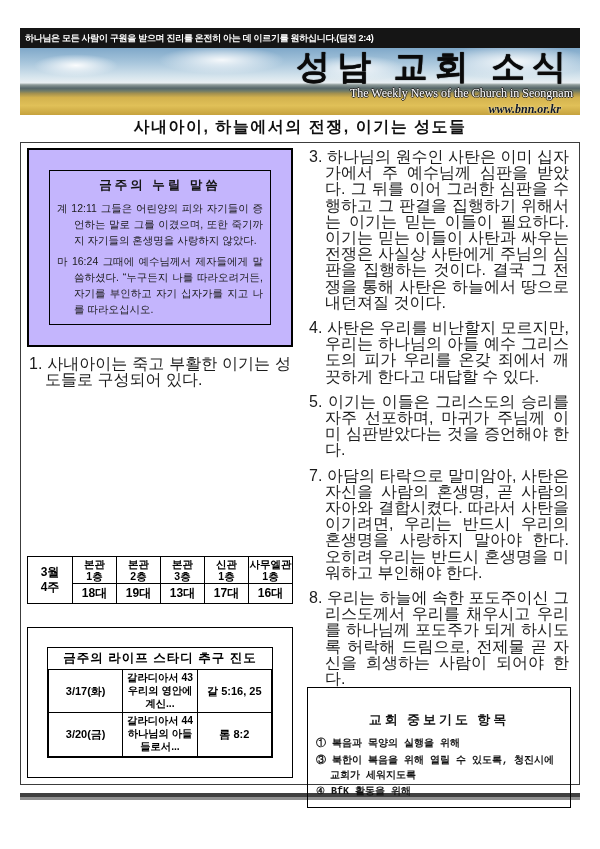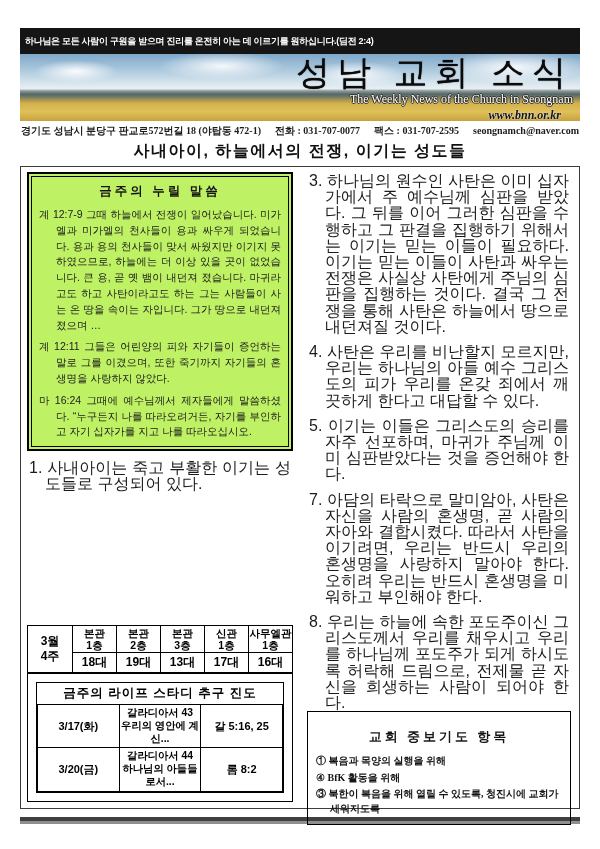--- a/index.html
+++ b/index.html
@@ -7,21 +7,21 @@
   body {
     height: 849px;
     font-family: "Liberation Sans", "DejaVu Sans", sans-serif;
     color: #141414;
     overflow: hidden;
   }
   .page { padding: 28px 20px 0; }
 
   
   .verse-bar {
-    background: #151515; color: #fff; height: 26px;
+    background: #151515; color: #fff; height: 20px;
     display: flex; align-items: center; justify-content: space-between;
     padding: 0 5px;
   }
   .verse-bar-left { font-size: 9px; font-weight: bold; letter-spacing: -0.3px; white-space: nowrap; }
   .verse-bar-right { font-size: 11px; font-weight: bold; white-space: nowrap; letter-spacing: 0.5px; margin-top: 45px; }
 
   
   .banner {
     height: 67px; position: relative; overflow: hidden;
     background:
@@ -30,21 +30,21 @@
       radial-gradient(70px 18px at 60% 30%, rgba(255,255,255,.85), rgba(255,255,255,0) 70%),
       radial-gradient(110px 24px at 88% 20%, rgba(255,255,255,.9), rgba(255,255,255,0) 70%),
       linear-gradient(180deg,
         #7fa8c9 0%, #a8c6dc 22%, #d8e6ee 44%, #e9eff2 52%,
         #8d9a98 55%, #566669 60%, #6f7b68 64%, #a3914f 68%,
         #d3b24e 74%, #e0c058 86%, #c6a23e 100%);
   }
   .banner-overlay { position: absolute; top: 1px; right: 7px; text-align: right; }
   .banner-title {
     font-family: "Liberation Serif", "DejaVu Serif", serif;
-    font-size: 34px; font-weight: normal; letter-spacing: 7px; line-height: 1.05;
+    font-size: 34px; font-weight: bold; letter-spacing: 7px; line-height: 1.05;
     color: #0a0a0a; text-shadow: 0 0 1px #000;
   }
   .banner-subtitle {
     font-family: "Liberation Serif", "DejaVu Serif", serif;
     font-size: 12px; color: #fff; margin-top: 1px;
     text-shadow: -1px 0 #2c2c2c, 1px 0 #2c2c2c, 0 -1px #2c2c2c, 0 1px #2c2c2c;
   }
   .banner-site {
     font-family: "Liberation Serif", "DejaVu Serif", serif;
     font-size: 12px; font-weight: bold; font-style: italic; color: #0d1626;
@@ -65,21 +65,21 @@
     text-align: center; font-size: 16px; font-weight: bold;
     letter-spacing: 1.5px; padding: 2px 0 4px; color: #101010;
   }
 
   
   .content-frame { border: 1px solid #3c3c3c; height: 643px; display: flex; }
   .col-left  { width: 277px; padding: 5px 5px 6px 6px; display: flex; flex-direction: column; }
   .col-right { flex: 1; padding: 4px 8px 6px 9px; display: flex; flex-direction: column; }
 
   
-  .scripture-box { border: 2px solid #000; padding: 2px; background: #bef264; }
+  .scripture-box { border: 2px solid #000; padding: 20px; background: #c4b5fd; }
   .scripture-inner { border: 1px solid #000; padding: 4px 7px 6px; }
   .scripture-title { text-align: center; font-size: 12.5px; font-weight: bold; letter-spacing: 3px; margin: 2px 0 7px; }
   .verse {
     font-size: 10.5px; line-height: 15.8px; text-align: justify;
     word-break: break-all; padding-left: 17px; text-indent: -17px; margin-bottom: 6px;
     color: #1b1b1b;
   }
   .verse:last-child { margin-bottom: 0; }
   .verse .vref { letter-spacing: 0; }
 
@@ -96,36 +96,36 @@
   table { border-collapse: collapse; width: 100%; table-layout: fixed; }
   .vehicle-table td {
     border: 1.5px solid #000; text-align: center; font-weight: bold;
     padding: 1px 0; color: #000;
   }
   .vehicle-table .period { font-size: 12px; line-height: 1.2; width: 17%; }
   .vehicle-table .head { font-size: 10.5px; line-height: 1.15; }
   .vehicle-table .count { font-size: 12px; }
 
   
-  .study-wrap { border: 1px solid #000; padding: 8px; margin-top: 0; }
+  .study-wrap { border: 1px solid #000; padding: 19px; margin-top: 23px; }
   .study-inner { border: 1px solid #000; }
   .study-table td { border: 1px solid #000; text-align: center; font-weight: bold; color: #000; }
   .study-table .stitle { font-size: 12.5px; letter-spacing: 1px; padding: 2px 0; border: none; }
   .study-table .sdate { font-size: 11px; width: 26%; }
   .study-table .slesson { font-size: 10.3px; line-height: 1.25; width: 47%; padding: 2px 0; }
   .study-table .sverse { font-size: 11px; }
 
   
-  .prayer-box { margin-top: auto; border: 1.5px solid #000; padding: 15px 8px 7px; }
+  .prayer-box { margin-top: auto; border: 1.5px solid #000; padding: 22px 8px 7px; }
   .prayer-title {
     text-align: center; font-family: "Liberation Serif", "DejaVu Serif", serif;
     font-size: 13px; font-weight: bold; letter-spacing: 3px; margin: 1px 0 7px;
   }
   .prayer-item {
-    font-family: Liberation Serif, serif;
+    font-family: Liberation Mono, monospace;
     font-size: 10px; font-weight: bold; line-height: 15.2px;
     padding-left: 14px; text-indent: -14px; word-break: break-all;
     color: #151515; margin-bottom: 1px;
   }
 
   
   .bottom-bar {
     height: 7px; margin-top: 8px;
     background: linear-gradient(180deg, #3f3f3f 0%, #3f3f3f 52%, #8f8f8f 52%, #8f8f8f 100%);
   }
@@ -141,36 +141,29 @@
   </div>
 
   <div class="banner">
     <div class="banner-overlay">
       <div class="banner-title">성남 교회 소식</div>
       <div class="banner-subtitle">The Weekly News of the Church in Seongnam</div>
       <div class="banner-site">www.bnn.or.kr</div>
     </div>
   </div>
 
-  <div class="address-row">
-    <span>경기도 성남시 분당구 판교로572번길 18 (야탑동 472-1)</span>
-    <span>전화 : 031-707-0077</span>
-    <span>팩스 : 031-707-2595</span>
-    <span>seongnamch@naver.com</span>
-  </div>
 
   <div class="headline">사내아이, 하늘에서의 전쟁, 이기는 성도들</div>
 
   <div class="content-frame">
 
     <div class="col-left">
       <div class="scripture-box">
         <div class="scripture-inner">
           <div class="scripture-title">금주의 누릴 말씀</div>
-          <p class="verse"><span class="vref">계 12:7-9</span> <span>그때 하늘에서 전쟁이 일어났습니다. 미가엘과 미가엘의 천사들이 용과 싸우게 되었습니다. 용과 용의 천사들이 맞서 싸웠지만 이기지 못하였으므로, 하늘에는 더 이상 있을 곳이 없었습니다. 큰 용, 곧 옛 뱀이 내던져 졌습니다. 마귀라고도 하고 사탄이라고도 하는 그는 사람들이 사는 온 땅을 속이는 자입니다. 그가 땅으로 내던져졌으며 …</span></p>
           <p class="verse"><span class="vref">계 12:11</span> <span>그들은 어린양의 피와 자기들이 증언하는 말로 그를 이겼으며, 또한 죽기까지 자기들의 혼생명을 사랑하지 않았다.</span></p>
           <p class="verse"><span class="vref">마 16:24</span> <span>그때에 예수님께서 제자들에게 말씀하셨다. “누구든지 나를 따라오려거든, 자기를 부인하고 자기 십자가를 지고 나를 따라오십시오.</span></p>
         </div>
       </div>
 
       <p class="point"><span>1.</span> <span>사내아이는 죽고 부활한 이기는 성도들로 구성되어 있다.</span></p>
 
       <div class="left-bottom">
         <table class="vehicle-table">
           <tbody>
@@ -219,22 +212,22 @@
     <div class="col-right">
       <p class="point"><span>3.</span> <span>하나님의 원수인 사탄은 이미 십자가에서 주 예수님께 심판을 받았다. 그 뒤를 이어 그러한 심판을 수행하고 그 판결을 집행하기 위해서는 이기는 믿는 이들이 필요하다. 이기는 믿는 이들이 사탄과 싸우는 전쟁은 사실상 사탄에게 주님의 심판을 집행하는 것이다. 결국 그 전쟁을 통해 사탄은 하늘에서 땅으로 내던져질 것이다.</span></p>
       <p class="point"><span>4.</span> <span>사탄은 우리를 비난할지 모르지만, 우리는 하나님의 아들 예수 그리스도의 피가 우리를 온갖 죄에서 깨끗하게 한다고 대답할 수 있다.</span></p>
       <p class="point"><span>5.</span> <span>이기는 이들은 그리스도의 승리를 자주 선포하며, 마귀가 주님께 이미 심판받았다는 것을 증언해야 한다.</span></p>
       <p class="point"><span>7.</span> <span>아담의 타락으로 말미암아, 사탄은 자신을 사람의 혼생명, 곧 사람의 자아와 결합시켰다. 따라서 사탄을 이기려면, 우리는 반드시 우리의 혼생명을 사랑하지 말아야 한다. 오히려 우리는 반드시 혼생명을 미워하고 부인해야 한다.</span></p>
       <p class="point"><span>8.</span> <span>우리는 하늘에 속한 포도주이신 그리스도께서 우리를 채우시고 우리를 하나님께 포도주가 되게 하시도록 허락해 드림으로, 전제물 곧 자신을 희생하는 사람이 되어야 한다.</span></p>
 
       <div class="prayer-box">
         <div class="prayer-title">교회 중보기도 항목</div>
         <p class="prayer-item"><span>①</span> <span>복음과 목양의 실행을 위해</span></p>
+        <p class="prayer-item"><span>③</span> <span>북한이 복음을 위해 열릴 수 있도록, 청진시에 교회가 세워지도록</span></p>
         <p class="prayer-item"><span>④</span> <span>BfK 활동을 위해</span></p>
-        <p class="prayer-item"><span>③</span> <span>북한이 복음을 위해 열릴 수 있도록, 청진시에 교회가 세워지도록</span></p>
       </div>
     </div>
 
   </div>
 
   <div class="bottom-bar"></div>
 
 </div>
 
 </body></html>

